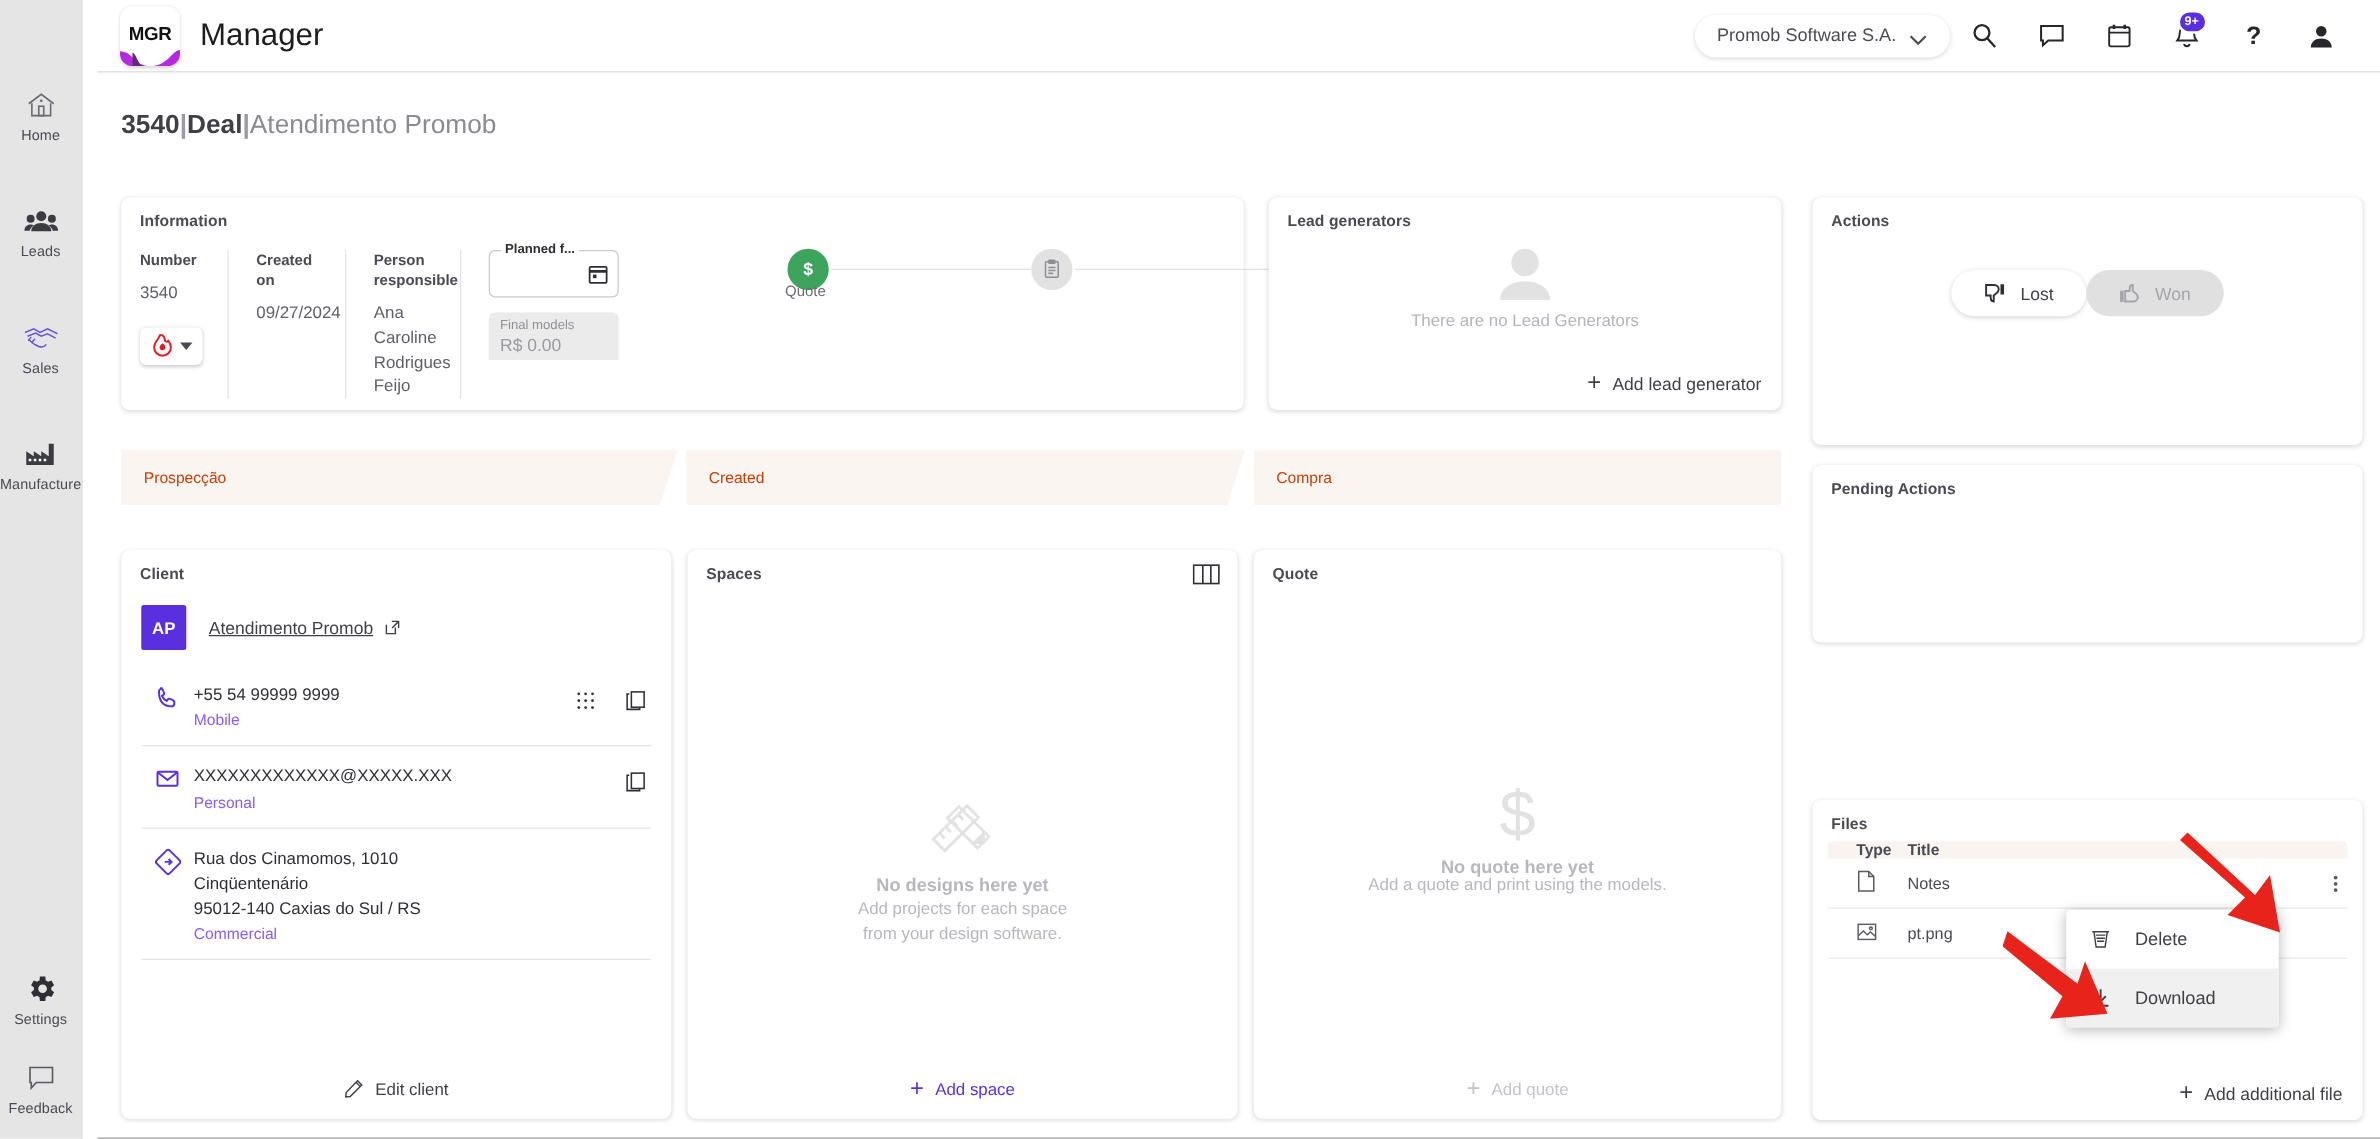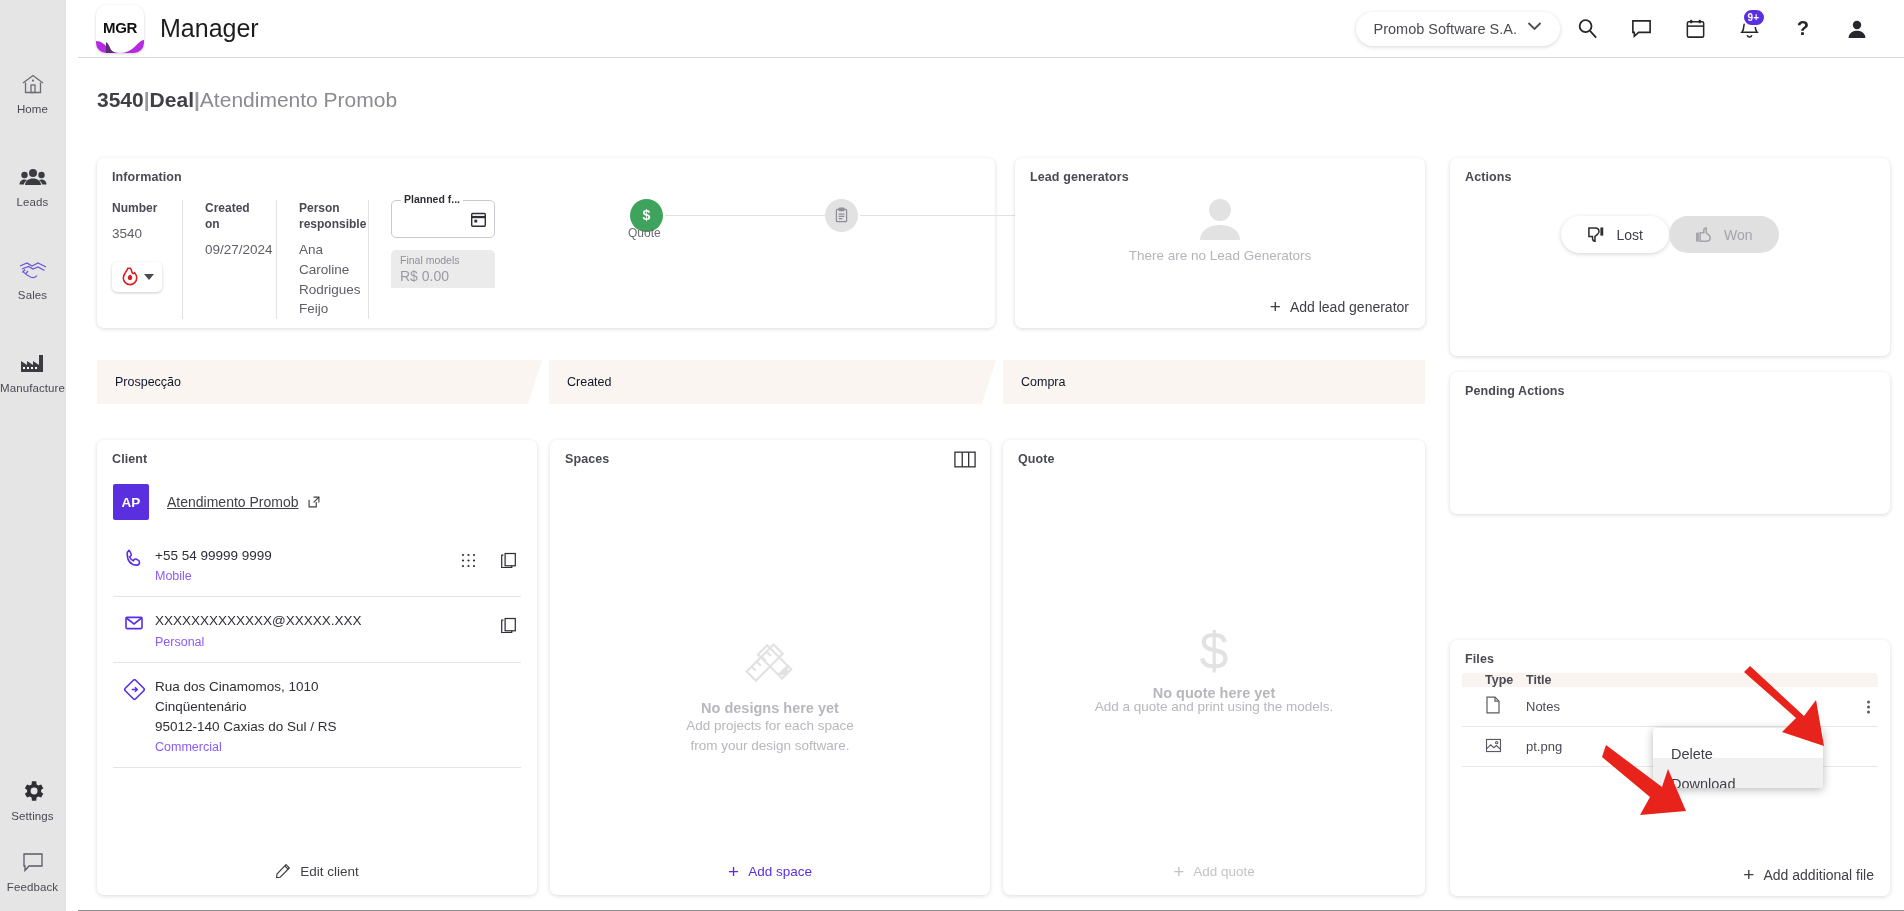--- a/index.html
+++ b/index.html
@@ -40,21 +40,21 @@
     box-shadow: 0 1px 3px rgba(0,0,0,.18);
     display: flex; flex-direction: column; align-items: center; justify-content: center;
     overflow: hidden; position: relative;
   }
   .logo-tile .mgr { font-size: 15px; font-weight: 700; color: #111; letter-spacing:-.3px; line-height: 1; margin-top:-3px;}
   .logo-tile .swoosh { position:absolute; left:0; bottom:0; width:100%; height:17px; }
   .brand-name { font-size: 25px; color: #1d1d1f; margin-left: 16px; font-weight: 400; }
 
   .header-right { margin-left: auto; display: flex; align-items: center; padding-right: 20px; gap: 0; }
   .org-select {
-    display: flex; align-items: flex-start; gap: 10px;
+    display: flex; align-items: flex-end; gap: 10px;
     background: #fff; border-radius: 22px; padding: 9px 18px;
     box-shadow: 0 1px 4px rgba(0,0,0,.16);
     font-size: 14.5px; color: #4b4b52; cursor: pointer; white-space: nowrap;
   }
   .hdr-ico { width: 54px; display: flex; align-items: center; justify-content: center; cursor: pointer; position: relative; }
   .badge-9 {
     position: absolute; top: -9px; right: 10px;
     background: #5a2fe0; color: #fff; font-size: 10px; font-weight: 700;
     border-radius: 10px; padding: 2px 5px 2px 4px; line-height: 1.1;
     border: 2px solid #fff;
@@ -162,30 +162,30 @@
     display: flex; align-items: center; gap: 9px; font-size: 14px; color: #3f3f46; cursor: pointer;
   }
 
   
   .ctx-menu {
     position: absolute; left: 1653px; top: 728px; width: 170px;
     background: #fff; border-radius: 3px; box-shadow: 0 2px 10px rgba(0,0,0,.28);
     z-index: 40; overflow: hidden;
   }
   .ctx-item {
-    display: flex; gap: 18px; height: 30px; padding-left: 18px;
-    font-size: 14.5px; color: #3f3f46; cursor: pointer; flex-direction: column;
+    display: flex; align-items: center; gap: 18px; height: 47px; padding-left: 18px;
+    font-size: 14.5px; color: #3f3f46; cursor: pointer;
   }
   .ctx-item.hl { background: #f0f0f0; }
 
   
   .tabs-strip { position: absolute; left: 97px; top: 360px; width: 1328px; height: 44px; }
   .tab-chip {
     position: absolute; top: 0; height: 44px; background: #faf5f1;
-    font-size: 12.5px; color: #0f172a; display: flex; align-items: center; padding-left: 18px;
+    font-size: 12.5px; color: #c2410c; display: flex; align-items: center; padding-left: 18px;
   }
   .tab-sep { position: absolute; top:0; width: 26px; height: 44px; background: #fff; transform: skewX(-18deg); }
 
   
   #client-card { left: 97px; top: 440px; width: 440px; height: 455px; }
   #spaces-card { left: 550px; top: 440px; width: 440px; height: 455px; }
   #quote-card  { left: 1003px; top: 440px; width: 422px; height: 455px; }
 
   .client-body { position: absolute; left: 16px; right: 16px; top: 44px; }
   .client-head { display: flex; align-items: center; gap: 18px; }

